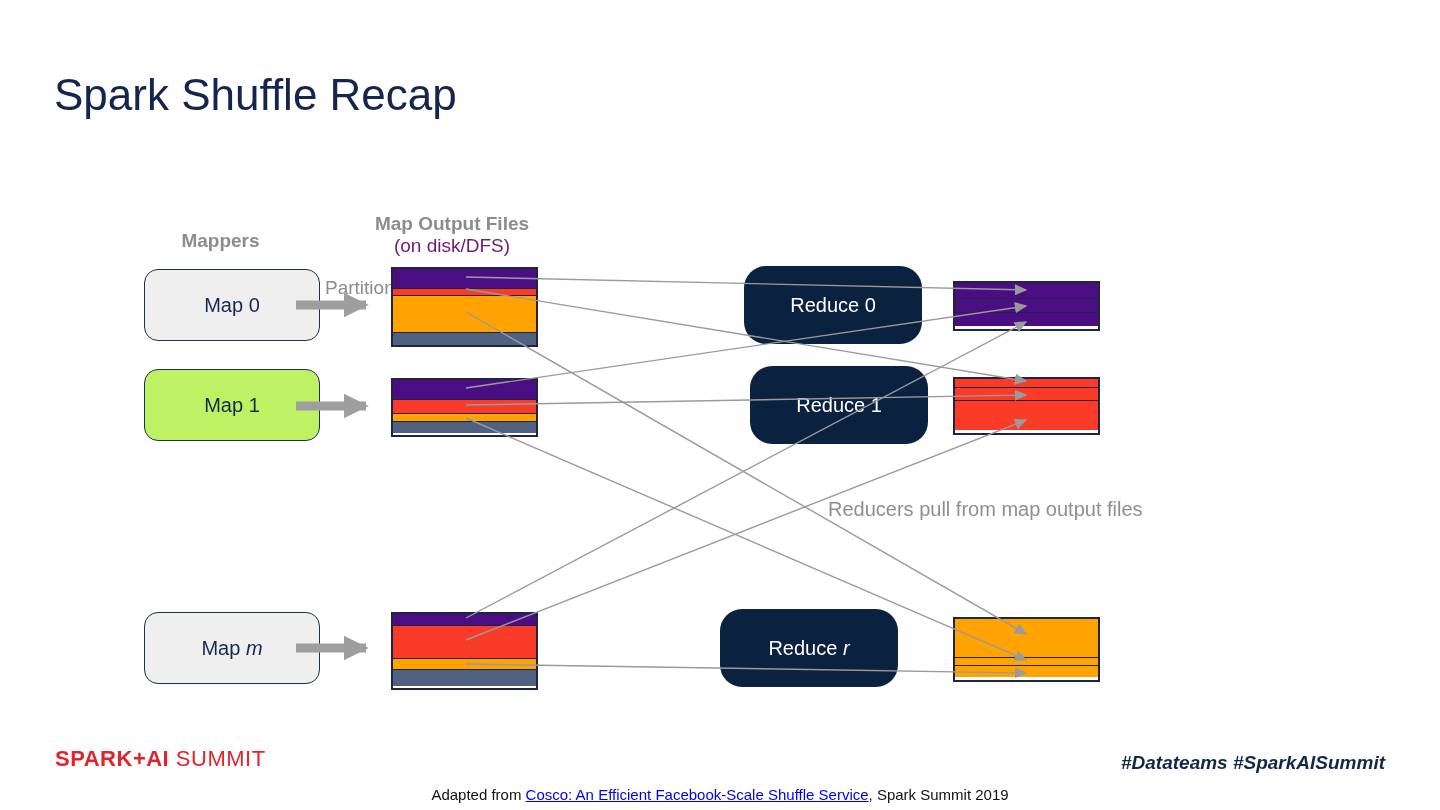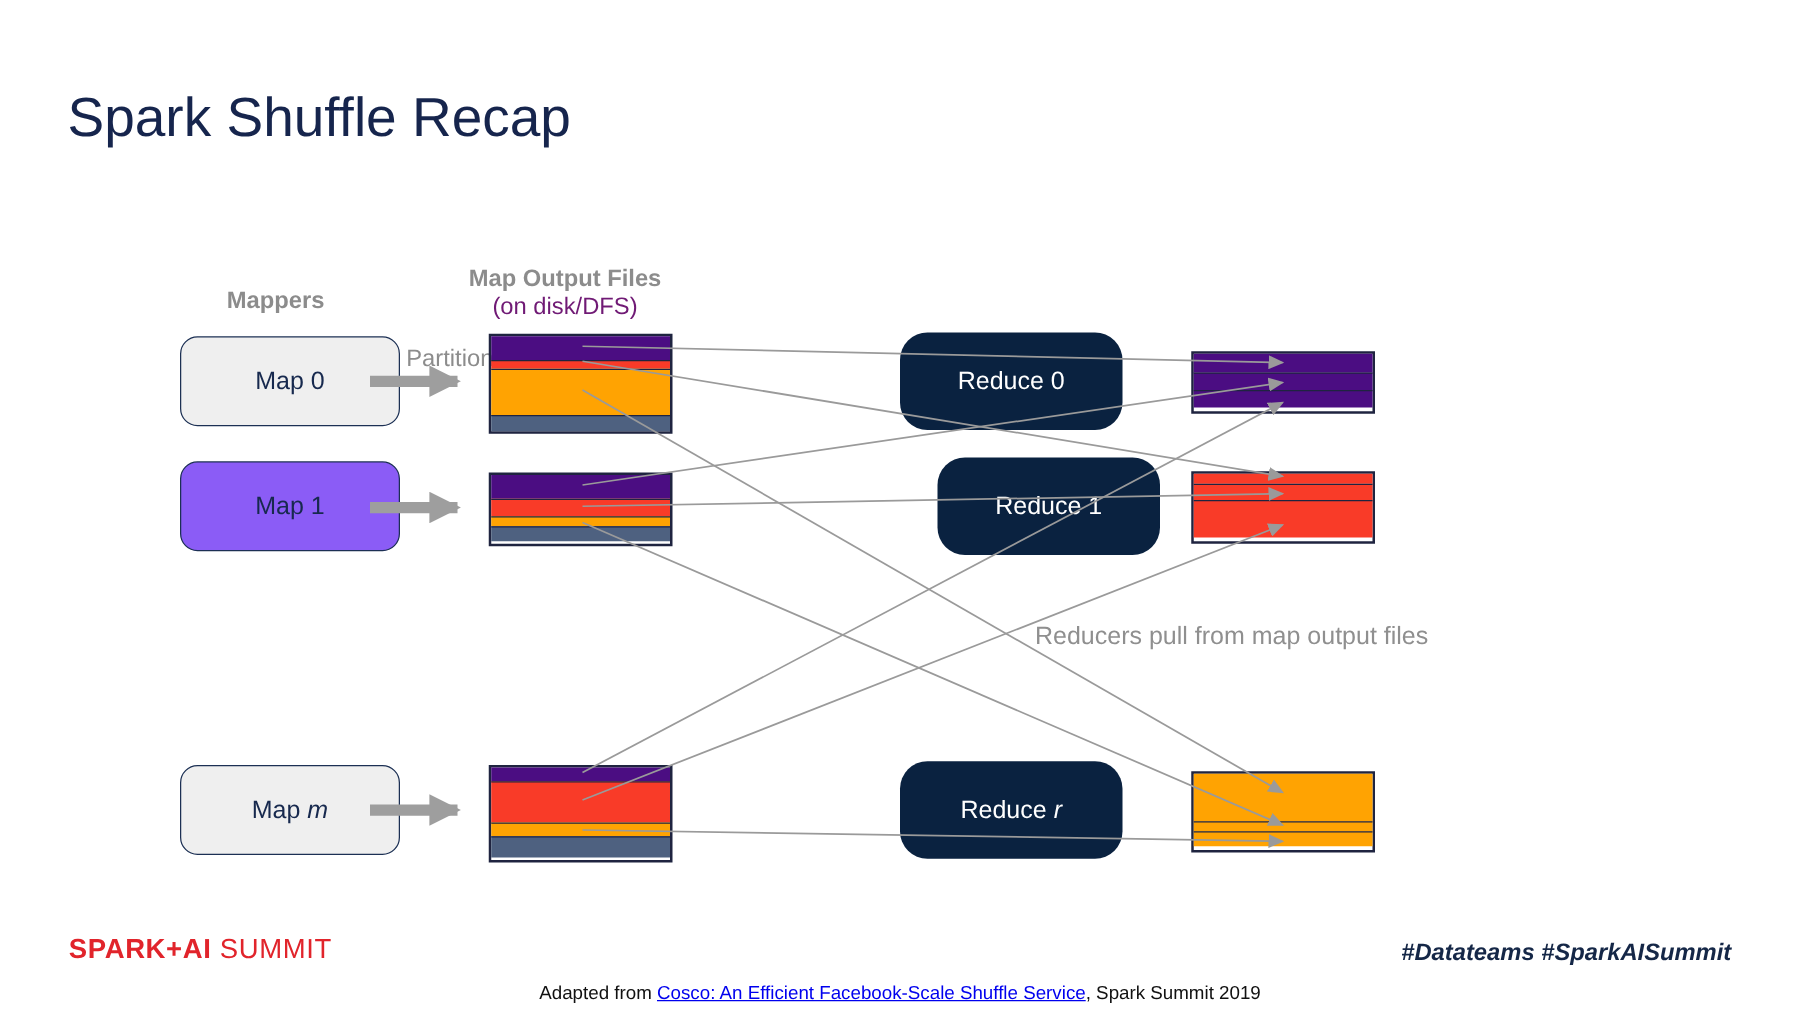--- a/index.html
+++ b/index.html
@@ -43,21 +43,21 @@
   <div class="abs col-header" style="left:133px;top:230px;width:175px;">Mappers</div>
   <div class="abs" style="left:366px;top:213px;width:172px;">
     <div class="col-header">Map Output Files</div>
     <div class="col-sub">(on disk/DFS)</div>
   </div>
   <div class="abs col-header" style="left:719px;top:231px;width:180px;margin-top:47px;">Reducers</div>
 
   <div class="abs map-box" style="top: 269px; background-color: rgb(239, 239, 239);">
     <span><span>Map 0</span><em></em></span>
   </div>
-  <div class="abs map-box" style="top: 369px; background-color: #8b5cf6;">
+  <div class="abs map-box" style="top: 369px; background-color: #bef264;">
     <span><span>Map 1</span><em></em></span>
   </div>
   <div class="abs map-box" style="top: 612px; background-color: rgb(239, 239, 239);">
     <span><span>Map </span><em>m</em></span>
   </div>
 
   <div class="abs partition-label">Partition</div>
 
   <div class="abs stack" style="top:267px;height:80px;">
     <div class="seg" style="height: 19px; background-color: rgb(75, 13, 130);"></div>
@@ -71,21 +71,21 @@
     <div class="seg" style="height: 8px; background-color: rgb(255, 163, 2);"></div>
     <div class="seg" style="height: 12px; background-color: rgb(78, 97, 128);"></div>
   </div>
   <div class="abs stack" style="top:612px;height:78px;">
     <div class="seg" style="height: 11px; background-color: rgb(75, 13, 130);"></div>
     <div class="seg" style="height: 33px; background-color: rgb(249, 59, 40);"></div>
     <div class="seg" style="height: 11px; background-color: rgb(255, 163, 2);"></div>
     <div class="seg" style="height: 17px; background-color: rgb(78, 97, 128);"></div>
   </div>
 
-  <div class="abs reduce-box" style="top: 266px; background-color: rgb(10, 34, 64);">
+  <div class="abs reduce-box" style="top: 266px; background-color: rgb(10, 34, 64); margin-left: 24px;">
     <span><span>Reduce 0</span><em></em></span>
   </div>
   <div class="abs reduce-box" style="top: 366px; background-color: rgb(10, 34, 64); margin-left: 30px;">
     <span><span>Reduce 1</span><em></em></span>
   </div>
   <div class="abs reduce-box" style="top: 609px; background-color: rgb(10, 34, 64); text-align: right;">
     <span><span>Reduce </span><em>r</em></span>
   </div>
 
   <div class="abs rblock" style="top:281px;height:50px;">

